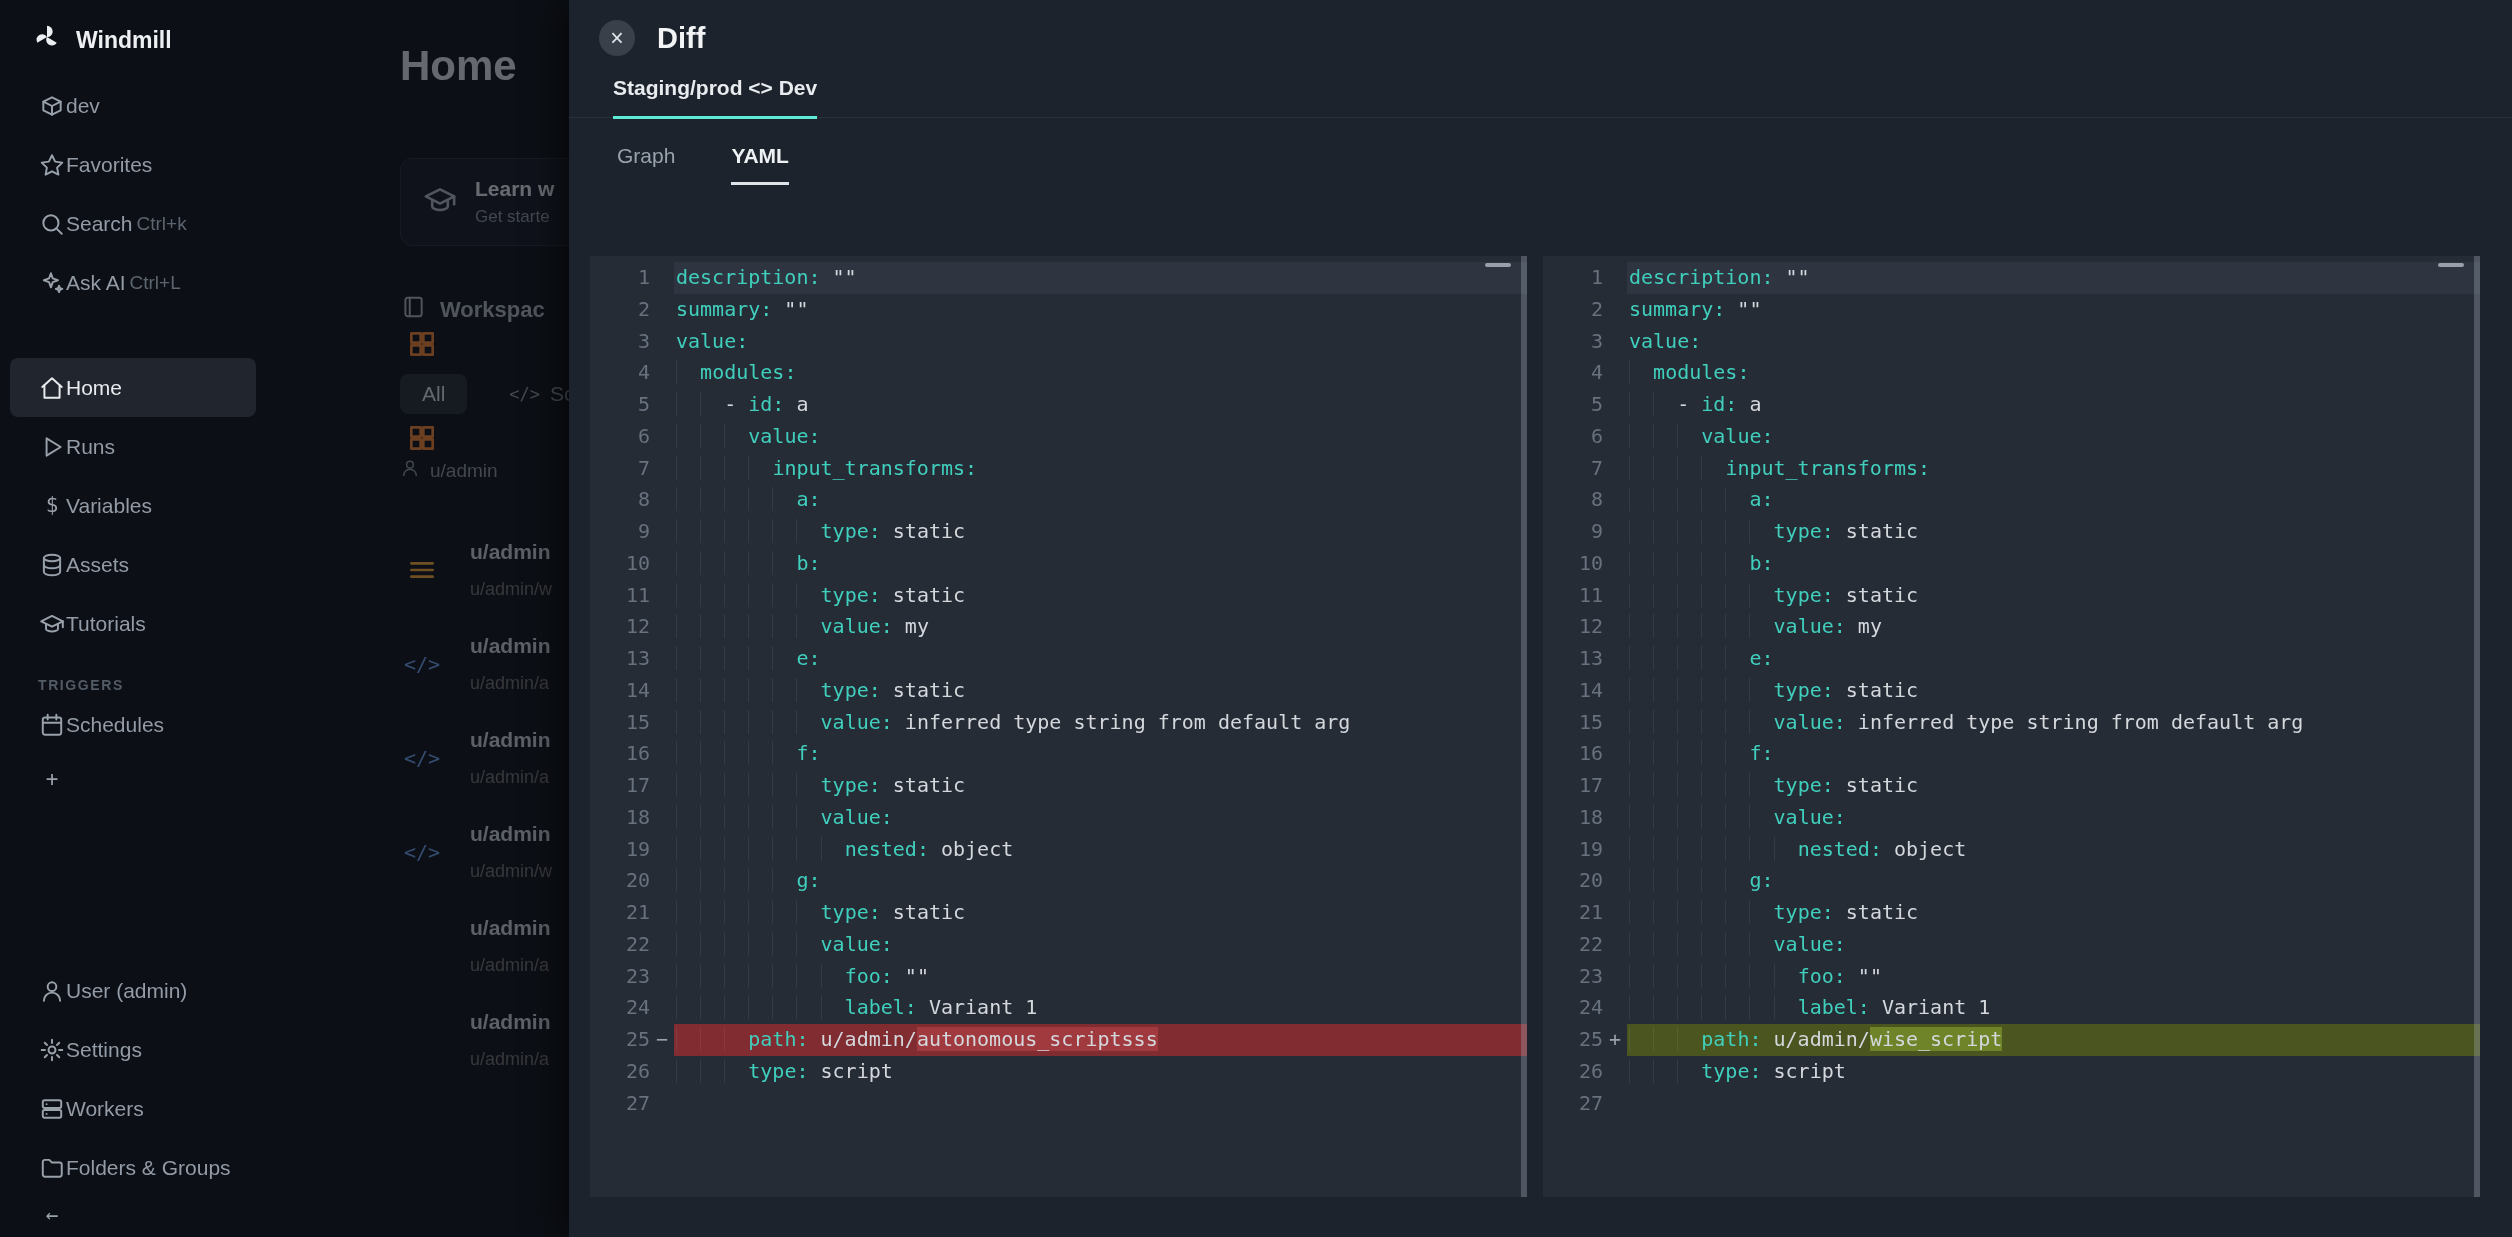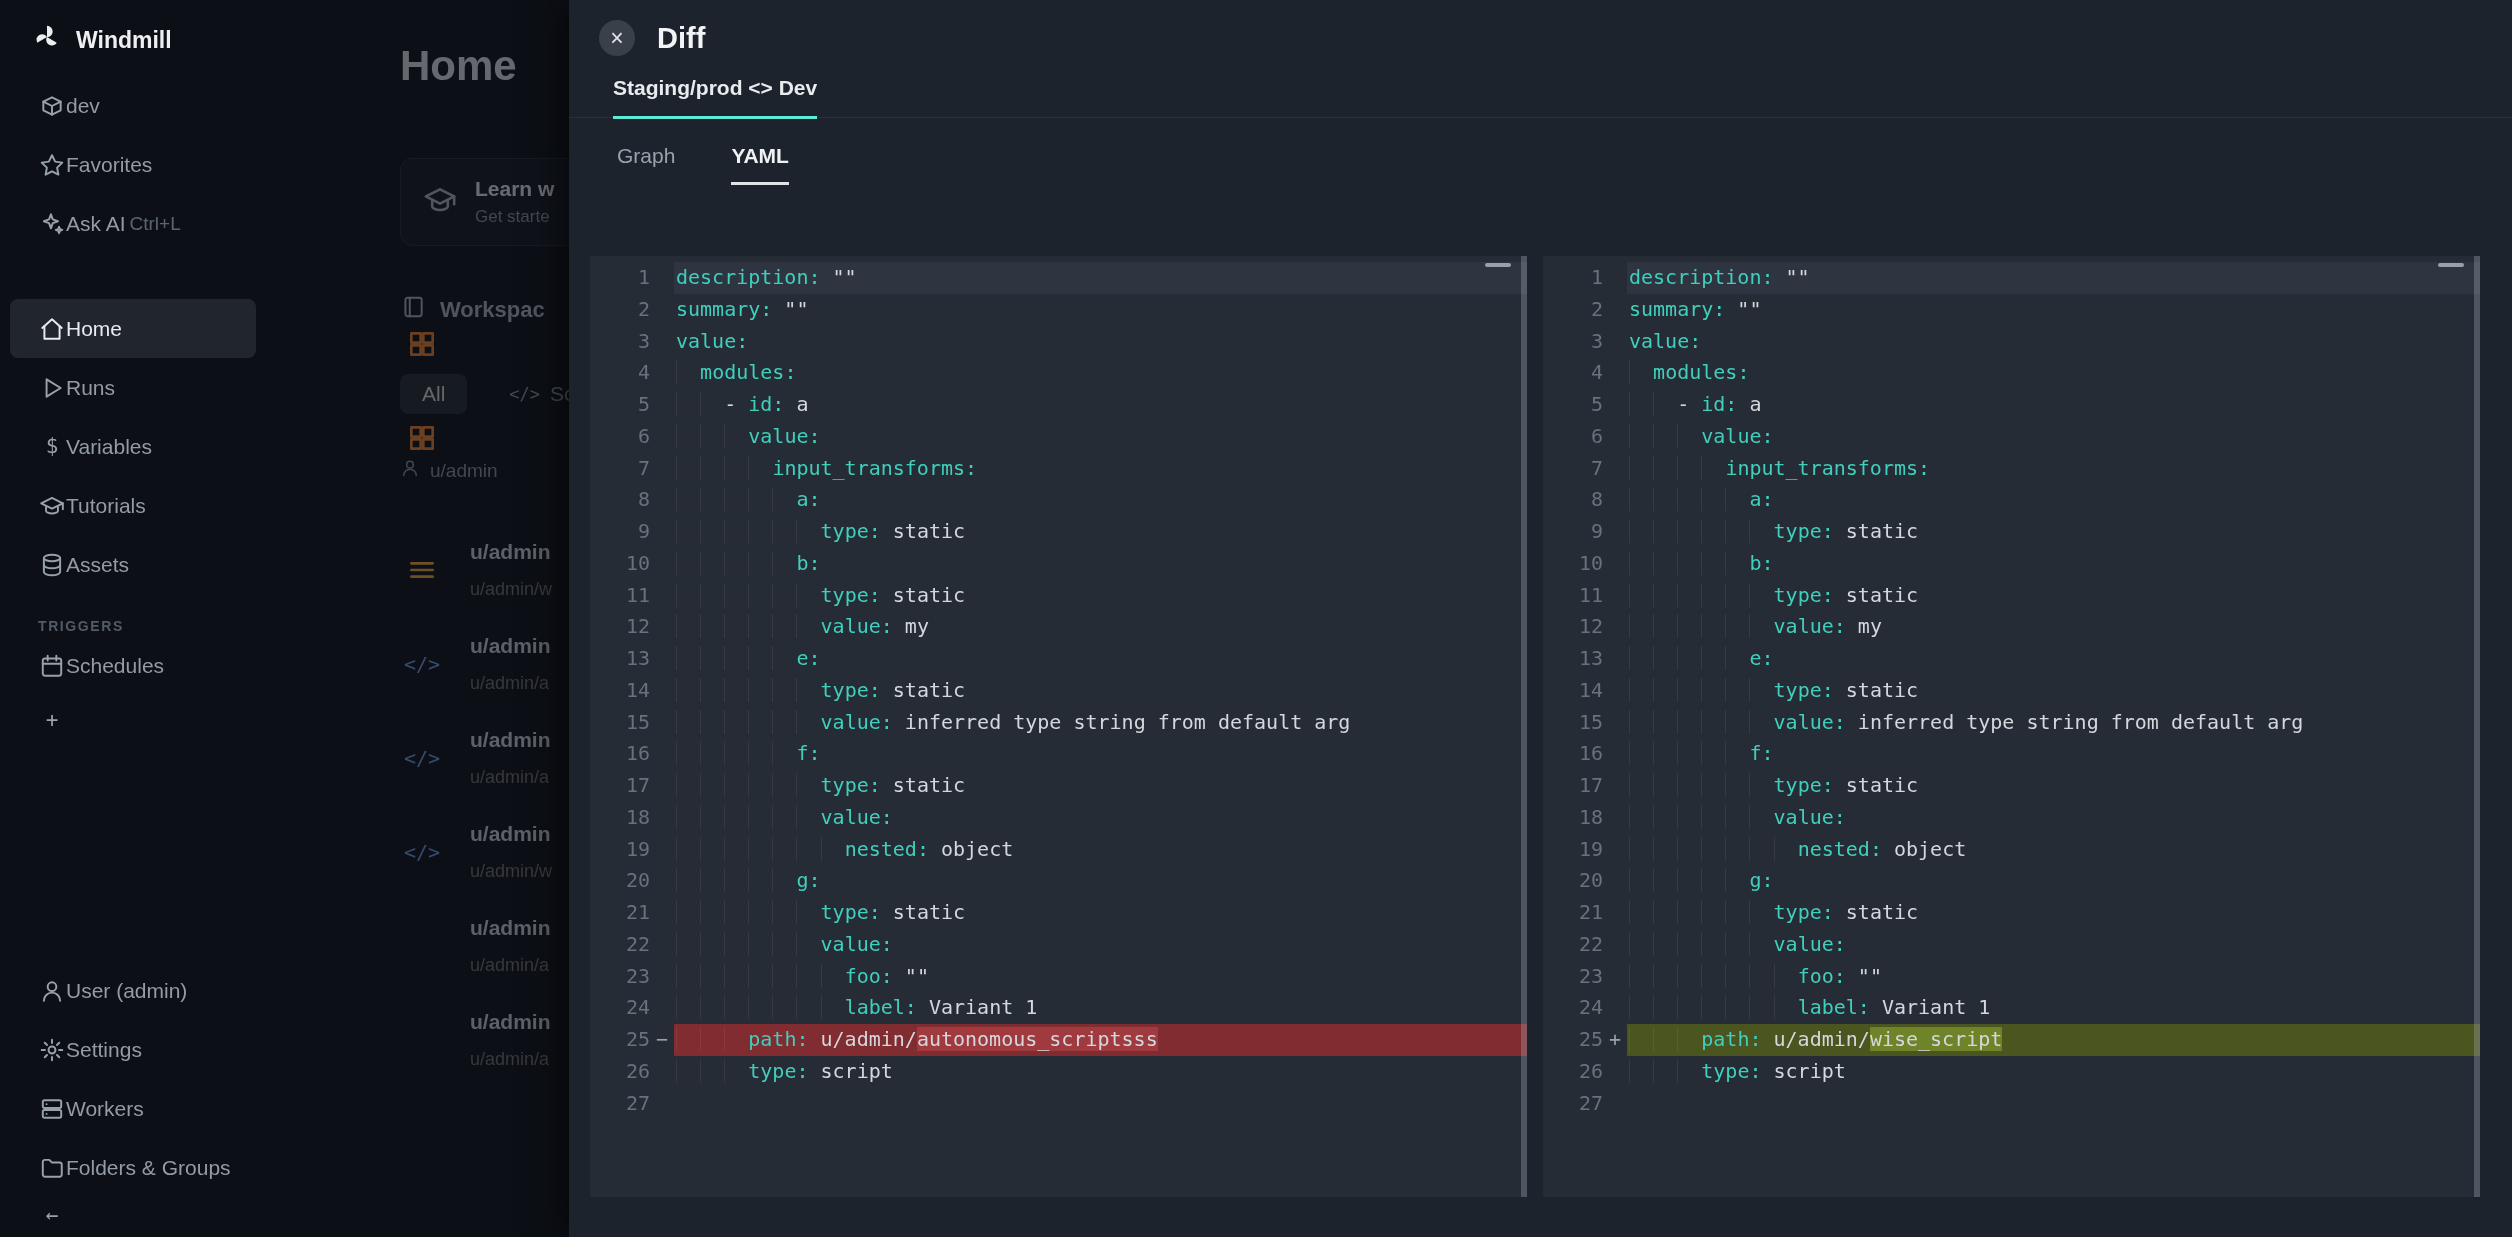--- a/index.html
+++ b/index.html
@@ -134,20 +134,30 @@
           <span class="icon">
             <svg viewBox="0 0 24 24">
               <polygon points="12 3 14.9 8.9 21.5 9.8 16.7 14.4 17.9 20.9 12 17.8 6.1 20.9 7.3 14.4 2.5 9.8 9.1 8.9"></polygon>
             </svg>
           </span>
           <span class="nav-label">Favorites</span>
         </div>
         <div class="nav-item">
           <span class="icon">
             <svg viewBox="0 0 24 24">
+              <circle cx="11" cy="11" r="7"></circle>
+              <path d="M21 21l-4.3-4.3"></path>
+            </svg>
+          </span>
+          <span class="nav-label">Search</span>
+          <span class="nav-kbd">Ctrl+k</span>
+        </div>
+        <div class="nav-item">
+          <span class="icon">
+            <svg viewBox="0 0 24 24">
               <path d="M11 3l1.7 4.8L17.5 9.5l-4.8 1.7L11 16l-1.7-4.8L4.5 9.5l4.8-1.7z"></path>
               <path d="M18.5 14.5l.8 2.2 2.2.8-2.2.8-.8 2.2-.8-2.2-2.2-.8 2.2-.8z"></path>
             </svg>
           </span>
           <span class="nav-label">Ask AI</span>
           <span class="nav-kbd">Ctrl+L</span>
         </div>
       </nav>
     <div class="nav-gap"></div>
     <nav id="nav-main">
@@ -168,36 +178,36 @@
           </span>
           <span class="nav-label">Runs</span>
         </div>
         <div class="nav-item">
           <span class="icon gicon">$</span>
           <span class="nav-label">Variables</span>
         </div>
         <div class="nav-item">
           <span class="icon">
             <svg viewBox="0 0 24 24">
+              <ellipse cx="12" cy="5.5" rx="7.5" ry="3"></ellipse>
+              <path d="M4.5 5.5v13c0 1.7 3.4 3 7.5 3s7.5-1.3 7.5-3v-13"></path>
+              <path d="M4.5 12c0 1.7 3.4 3 7.5 3s7.5-1.3 7.5-3"></path>
+            </svg>
+          </span>
+          <span class="nav-label">Assets</span>
+        </div>
+        <div class="nav-item">
+          <span class="icon">
+            <svg viewBox="0 0 24 24">
               <path d="M2 9.5l10-5 10 5-10 5z"></path>
               <path d="M6.5 12v4.5c0 1.2 2.5 2.5 5.5 2.5s5.5-1.3 5.5-2.5V12"></path>
               <path d="M22 9.5V15"></path>
             </svg>
           </span>
           <span class="nav-label">Tutorials</span>
-        </div>
-        <div class="nav-item">
-          <span class="icon">
-            <svg viewBox="0 0 24 24">
-              <ellipse cx="12" cy="5.5" rx="7.5" ry="3"></ellipse>
-              <path d="M4.5 5.5v13c0 1.7 3.4 3 7.5 3s7.5-1.3 7.5-3v-13"></path>
-              <path d="M4.5 12c0 1.7 3.4 3 7.5 3s7.5-1.3 7.5-3"></path>
-            </svg>
-          </span>
-          <span class="nav-label">Assets</span>
         </div>
       </nav>
     <div class="section-label">TRIGGERS</div>
     <nav id="nav-triggers">
         <div class="nav-item">
           <span class="icon">
             <svg viewBox="0 0 24 24">
               <rect x="3.5" y="5" width="17" height="16" rx="2"></rect>
               <path d="M3.5 10h17"></path>
               <path d="M8 2.5V7M16 2.5V7"></path>

